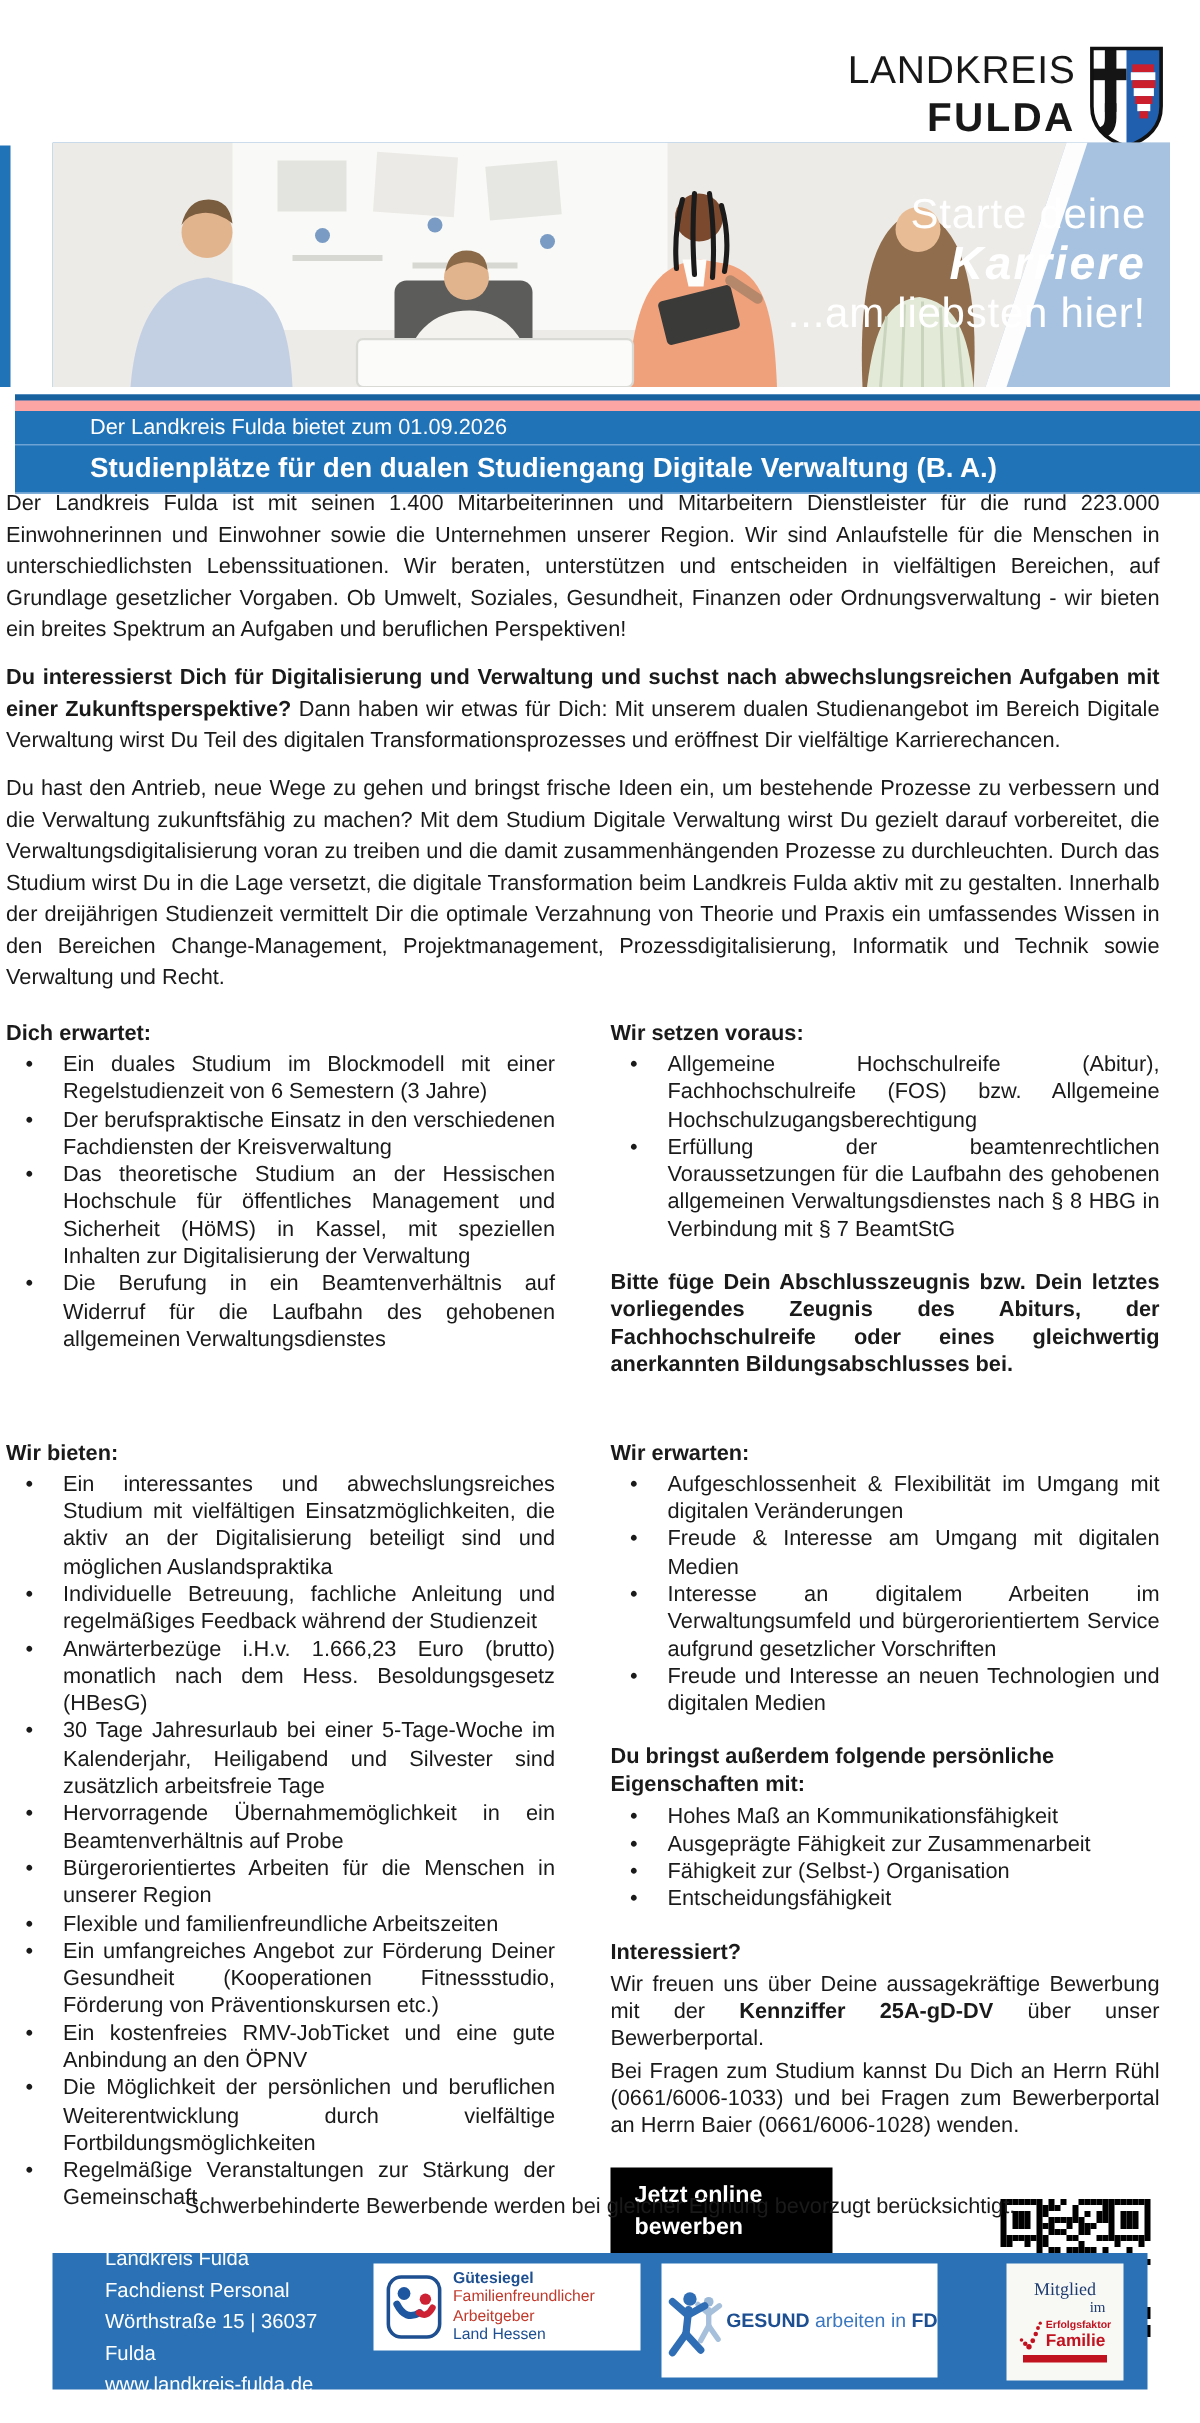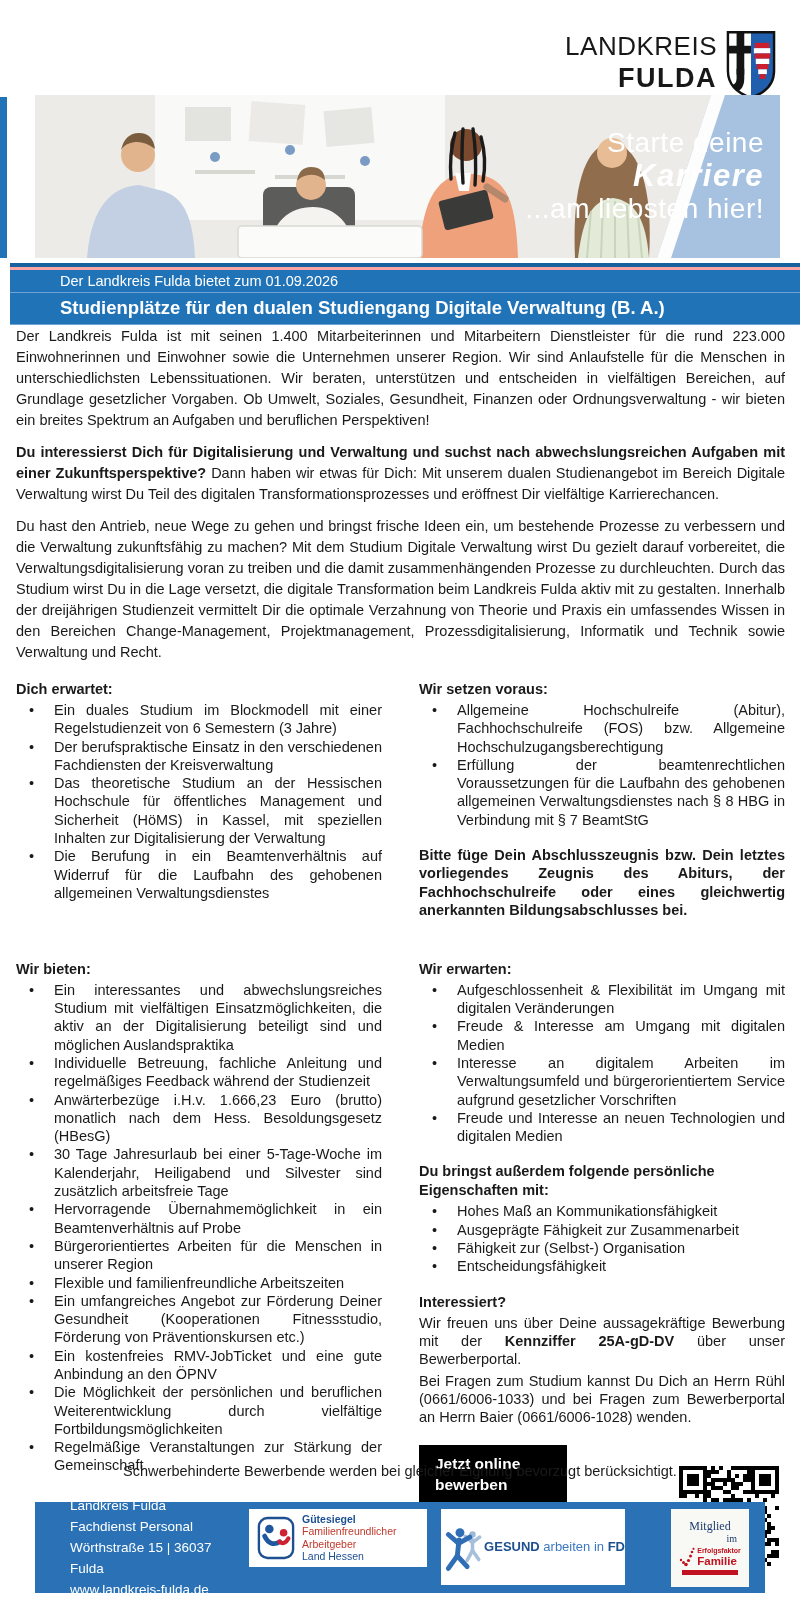--- a/index.html
+++ b/index.html
@@ -17,25 +17,25 @@
   .left-accent{position:absolute;left:0;top:97px;width:7px;height:161px;background:#2173b8;}
   .hero{position:absolute;left:35px;top:95px;width:745px;height:163px;background:#a6c2e0;}
   .hero .photo{position:absolute;left:0;top:0;width:745px;height:163px;}
   .hero-tagline{position:absolute;right:16px;top:31px;text-align:right;color:#fff;line-height:33px;}
   .tag1,.tag3{font-size:28px;letter-spacing:.5px;}
   .tag2{font-size:31px;font-weight:bold;font-style:italic;letter-spacing:1.5px;}
 
   
   .title-banner{position:absolute;left:10px;top:263px;width:790px;background:#2173b8;color:#fff;
                 border-top:4px solid #18619f;box-sizing:border-box;}
-  .banner-row1{font-size:14.5px;padding:3px 10px 3px 50px;border-top:3px solid #fca5a5;border-bottom:1px solid #6fa3d4;}
+  .banner-row1{font-size:14.5px;padding:3px 10px 3px 50px;border-top:7px solid #fca5a5;border-bottom:1px solid #6fa3d4;}
   .banner-row2{font-size:18.5px;font-weight:bold;padding:4px 10px 5px 50px;border-bottom:1px solid #6fa3d4;}
 
   
-  main{position:absolute;top:326px;left:16px;width:769px;}
+  main{position:absolute;top:326px;left:4px;width:769px;}
   .para{font-size:14.5px;line-height:21px;text-align:justify;margin:0 0 11px;hyphens:auto;}
   .para b,.para strong{font-weight:bold;}
 
   .cols{display:grid;grid-template-columns:1fr 1fr;column-gap:37px;row-gap:26px;margin-top:17px;}
   .block h3{font-size:14.5px;line-height:19px;margin:0 0 2px;font-weight:bold;}
   .block ul{margin:0;padding:0;list-style:none;}
   .block li{position:relative;font-size:14.5px;line-height:18.3px;padding-left:38px;
             text-align:justify;hyphens:auto;}
   .block li::before{content:"\2022";position:absolute;left:13px;top:0;}
   .note-bold{font-weight:bold;font-size:14.5px;line-height:18.3px;text-align:justify;margin-top:17px;hyphens:auto;}

